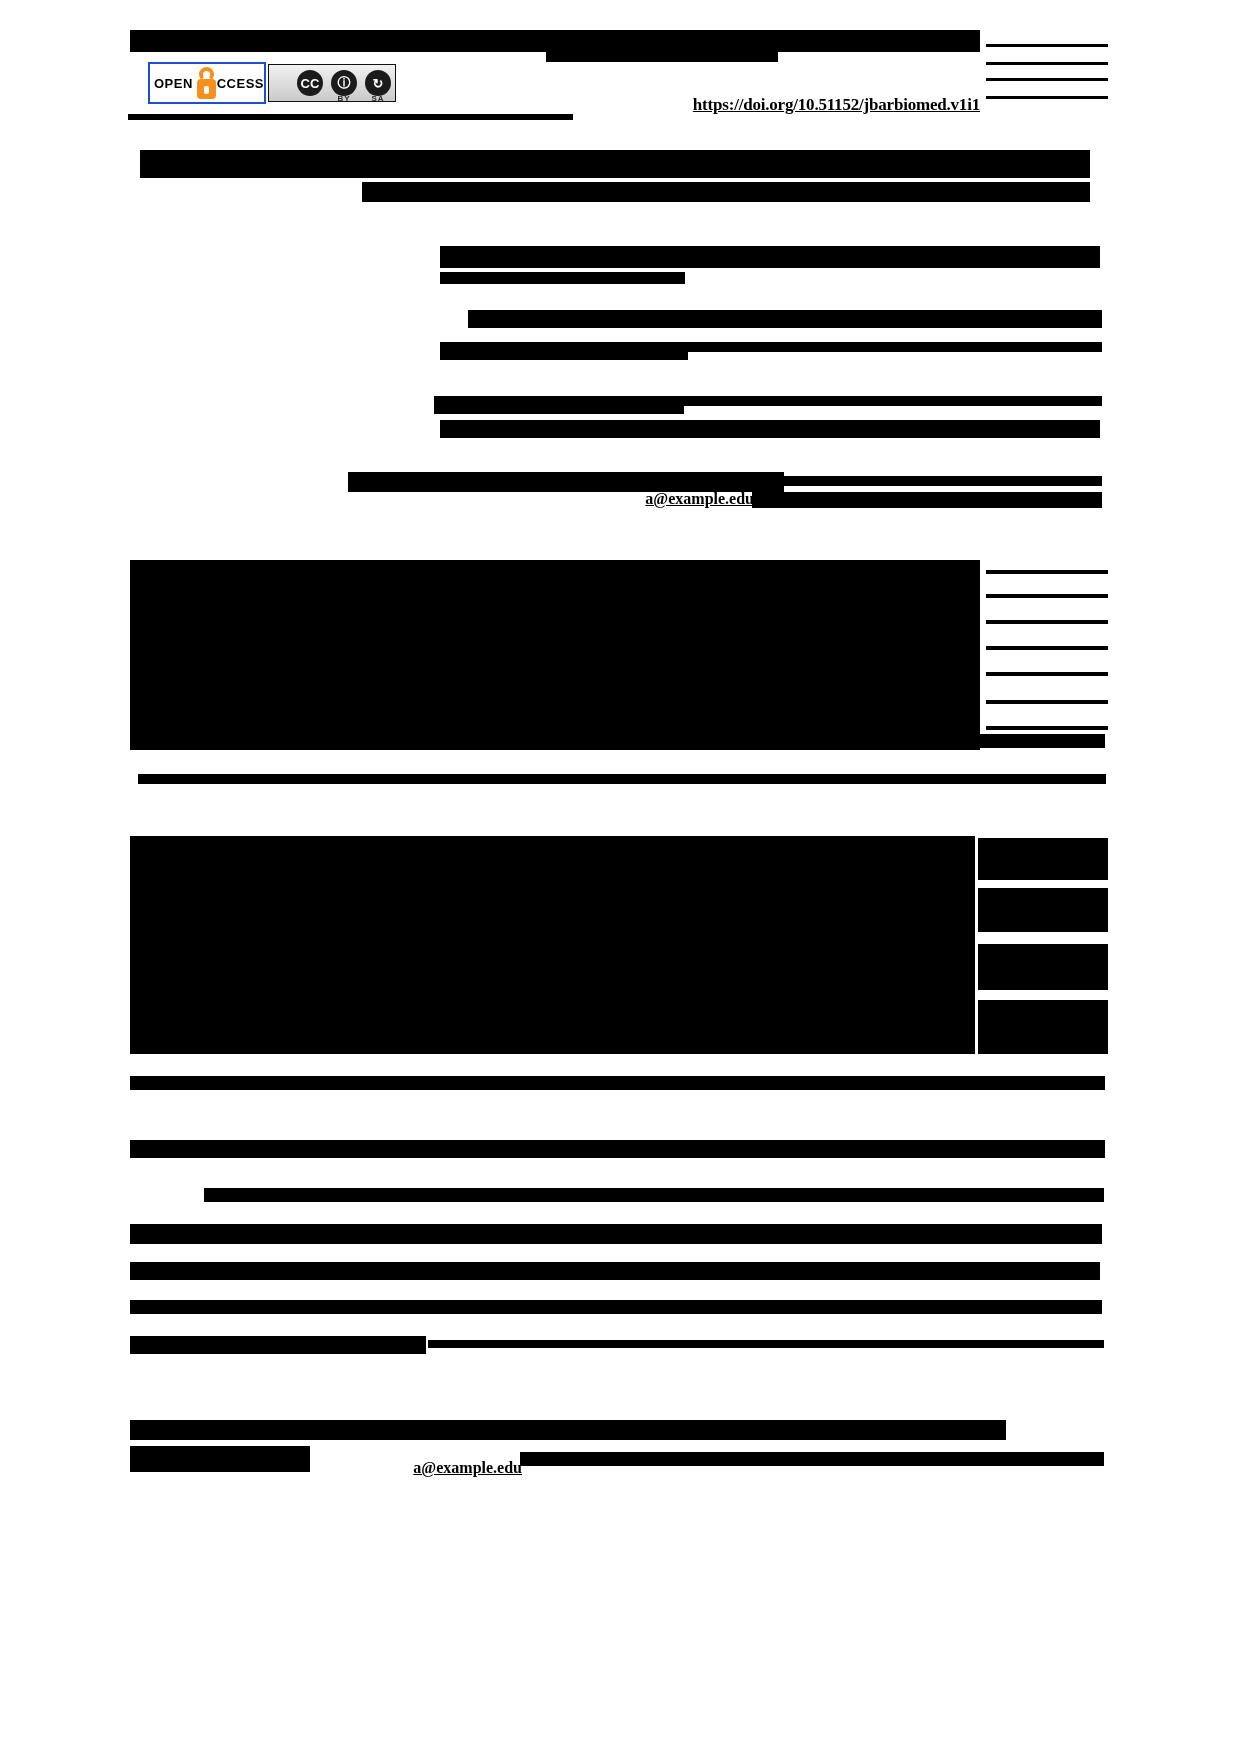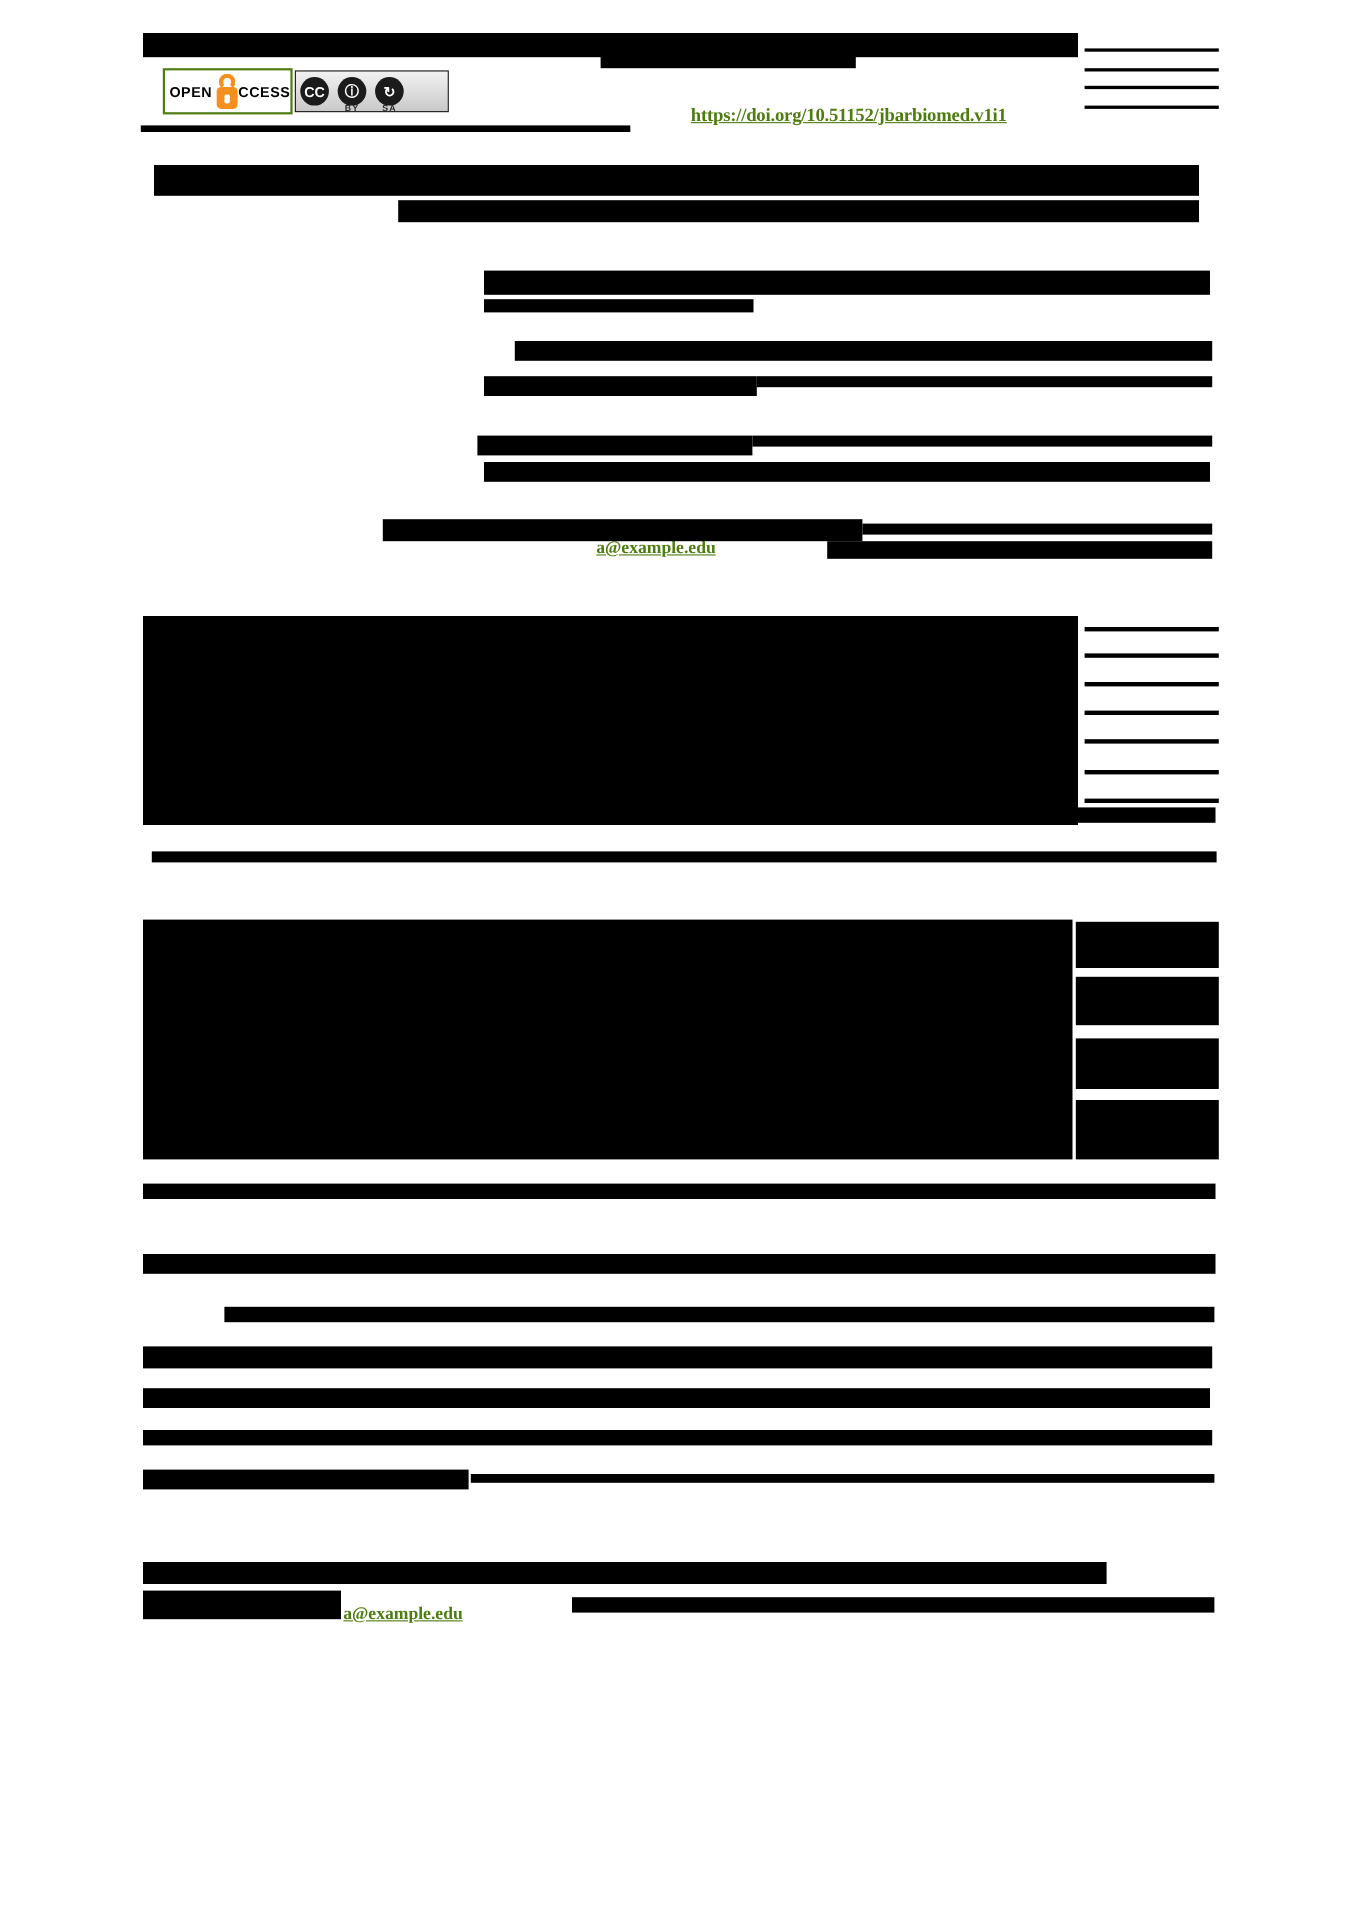--- a/index.html
+++ b/index.html
@@ -21,21 +21,21 @@
     background: #000000;
   }
 
   
   .oa-badge {
     position: absolute;
     left: 148px;
     top: 62px;
     width: 118px;
     height: 42px;
-    border: 2px solid #4d7c0f;
+    border: 2px solid #1d4ed8;
     background: #ffffff;
     display: flex;
     align-items: center;
     box-sizing: border-box;
   }
   .oa-text {
     font-family: "Liberation Sans", sans-serif;
     font-weight: bold;
     font-size: 13px;
     letter-spacing: 0.5px;
@@ -77,27 +77,27 @@
     width: 5px;
     height: 8px;
     background: #ffffff;
     border-radius: 2px;
   }
 
   .cc-badge {
     position: absolute;
     left: 268px;
     top: 64px;
-    width: 140px;
+    width: 128px;
     height: 38px;
     border: 1px solid #111111;
     background: linear-gradient(#f2f2f2, #c9c9c9);
     display: flex;
     align-items: center;
-    justify-content: flex-start;
+    justify-content: flex-end;
     box-sizing: border-box;
   }
   .cc-circle {
     width: 26px;
     height: 26px;
     border-radius: 50%;
     background: #1b1b1b;
     color: #ffffff;
     font-family: "Liberation Sans", sans-serif;
     font-weight: bold;
@@ -113,26 +113,27 @@
     font-size: 8px;
     color: #2a2a2a;
     letter-spacing: 1px;
     font-weight: bold;
   }
   .cc-item { position: relative; display: flex; flex-direction: column; align-items: center; width: 34px; }
 
   
   .link {
     position: absolute;
-    color: #4d7c0f;
+    color: #000000;
     font-family: "Liberation Serif", serif;
     font-weight: bold;
     text-decoration: underline;
     white-space: nowrap;
     overflow: hidden;
+    text-align: right;
   }
   #doi-link {
     left: 628px;
     top: 95px;
     font-size: 17px;
     width: 352px;
     letter-spacing: -0.2px;
   }
   #email-link-1 {
     left: 542px;

